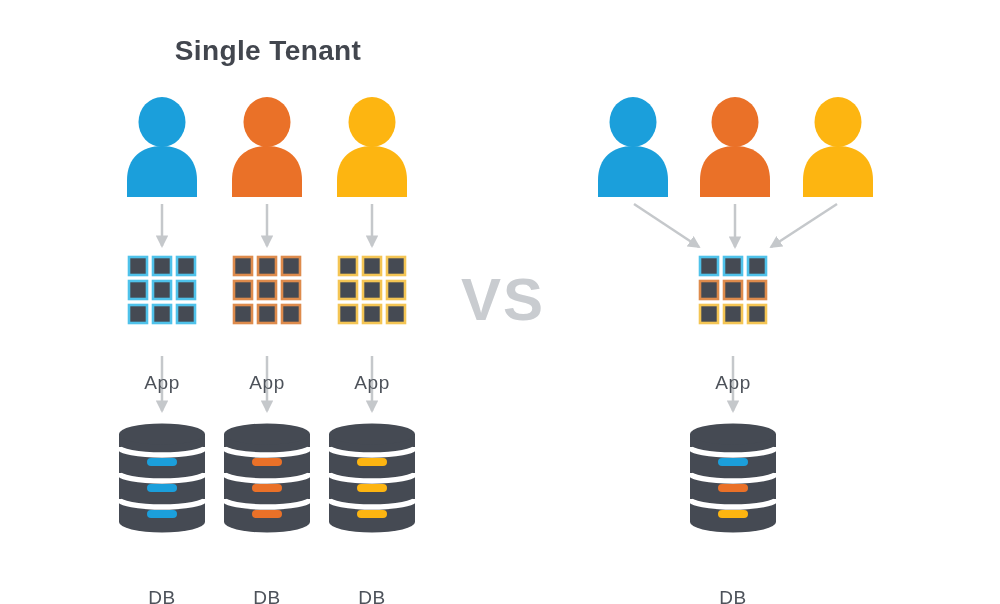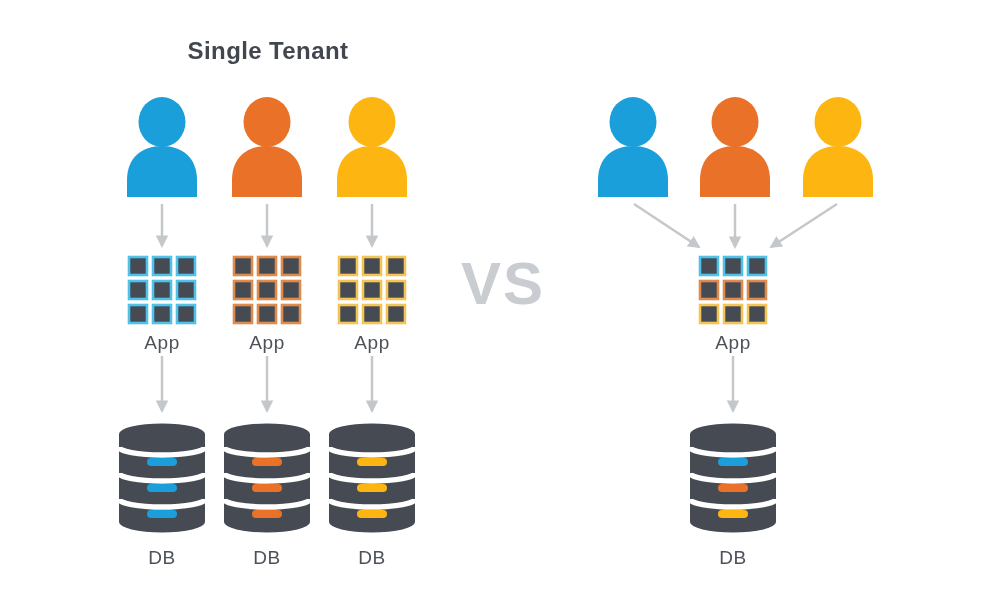--- a/index.html
+++ b/index.html
@@ -5,27 +5,27 @@
   html,body{margin:0;padding:0;}
   .stage{
     position:relative;width:1000px;height:604px;
     background:var(--background,#fff);
     font-family:"Liberation Sans",sans-serif;
     overflow:hidden;
   }
   .abs{position:absolute;}
   .title{
     width:400px;text-align:center;
-    font-size:24px;font-weight:bold;letter-spacing:.4px;
+    font-size:28px;font-weight:bold;letter-spacing:.4px;
     color:var(--title);line-height:30px;
   }
   .small-label{
     width:90px;text-align:center;
     font-size:19px;letter-spacing:.6px;
-    color:var(--label);line-height:22px;
+    color:var(--label);line-height:22px;margin-top:40px;
   }
   .vs{
     width:160px;text-align:center;
     font-size:60px;font-weight:bold;letter-spacing:2px;
     color:var(--vs);line-height:60px;
   }
   svg{display:block;}
   .arrows{position:absolute;left:0;top:0;pointer-events:none;}
   .arrow{stroke:var(--arrow);stroke-width:2.5;fill:none;}
   .ah{fill:var(--arrow);}
@@ -54,21 +54,21 @@
       <path class="dbsep" d="M1 50 a43 8 0 0 0 86 0"></path>
       <path class="dbsep" d="M1 76 a43 8 0 0 0 86 0"></path>
     </g>
   </defs>
 </svg>
 
 <div class="stage">
 
   <div class="abs title" style="left:68px;top:36px">Single Tenant</div>
 
-  <div class="abs vs" style="left:423px;top:254px">VS</div>
+  <div class="abs vs" style="left:423px;top:270px">VS</div>
 
   <svg class="arrows" width="1000" height="604">
     <defs>
       <marker id="ah" viewBox="0 0 10 10" refX="8.5" refY="5" markerWidth="5" markerHeight="5" orient="auto-start-reverse">
         <path class="ah" d="M0 0 L10 5 L0 10 Z"></path>
       </marker>
     </defs>
     <line class="arrow" x1="162" y1="204" x2="162" y2="246" marker-end="url(#ah)"></line>
     <line class="arrow" x1="267" y1="204" x2="267" y2="246" marker-end="url(#ah)"></line>
     <line class="arrow" x1="372" y1="204" x2="372" y2="246" marker-end="url(#ah)"></line>

